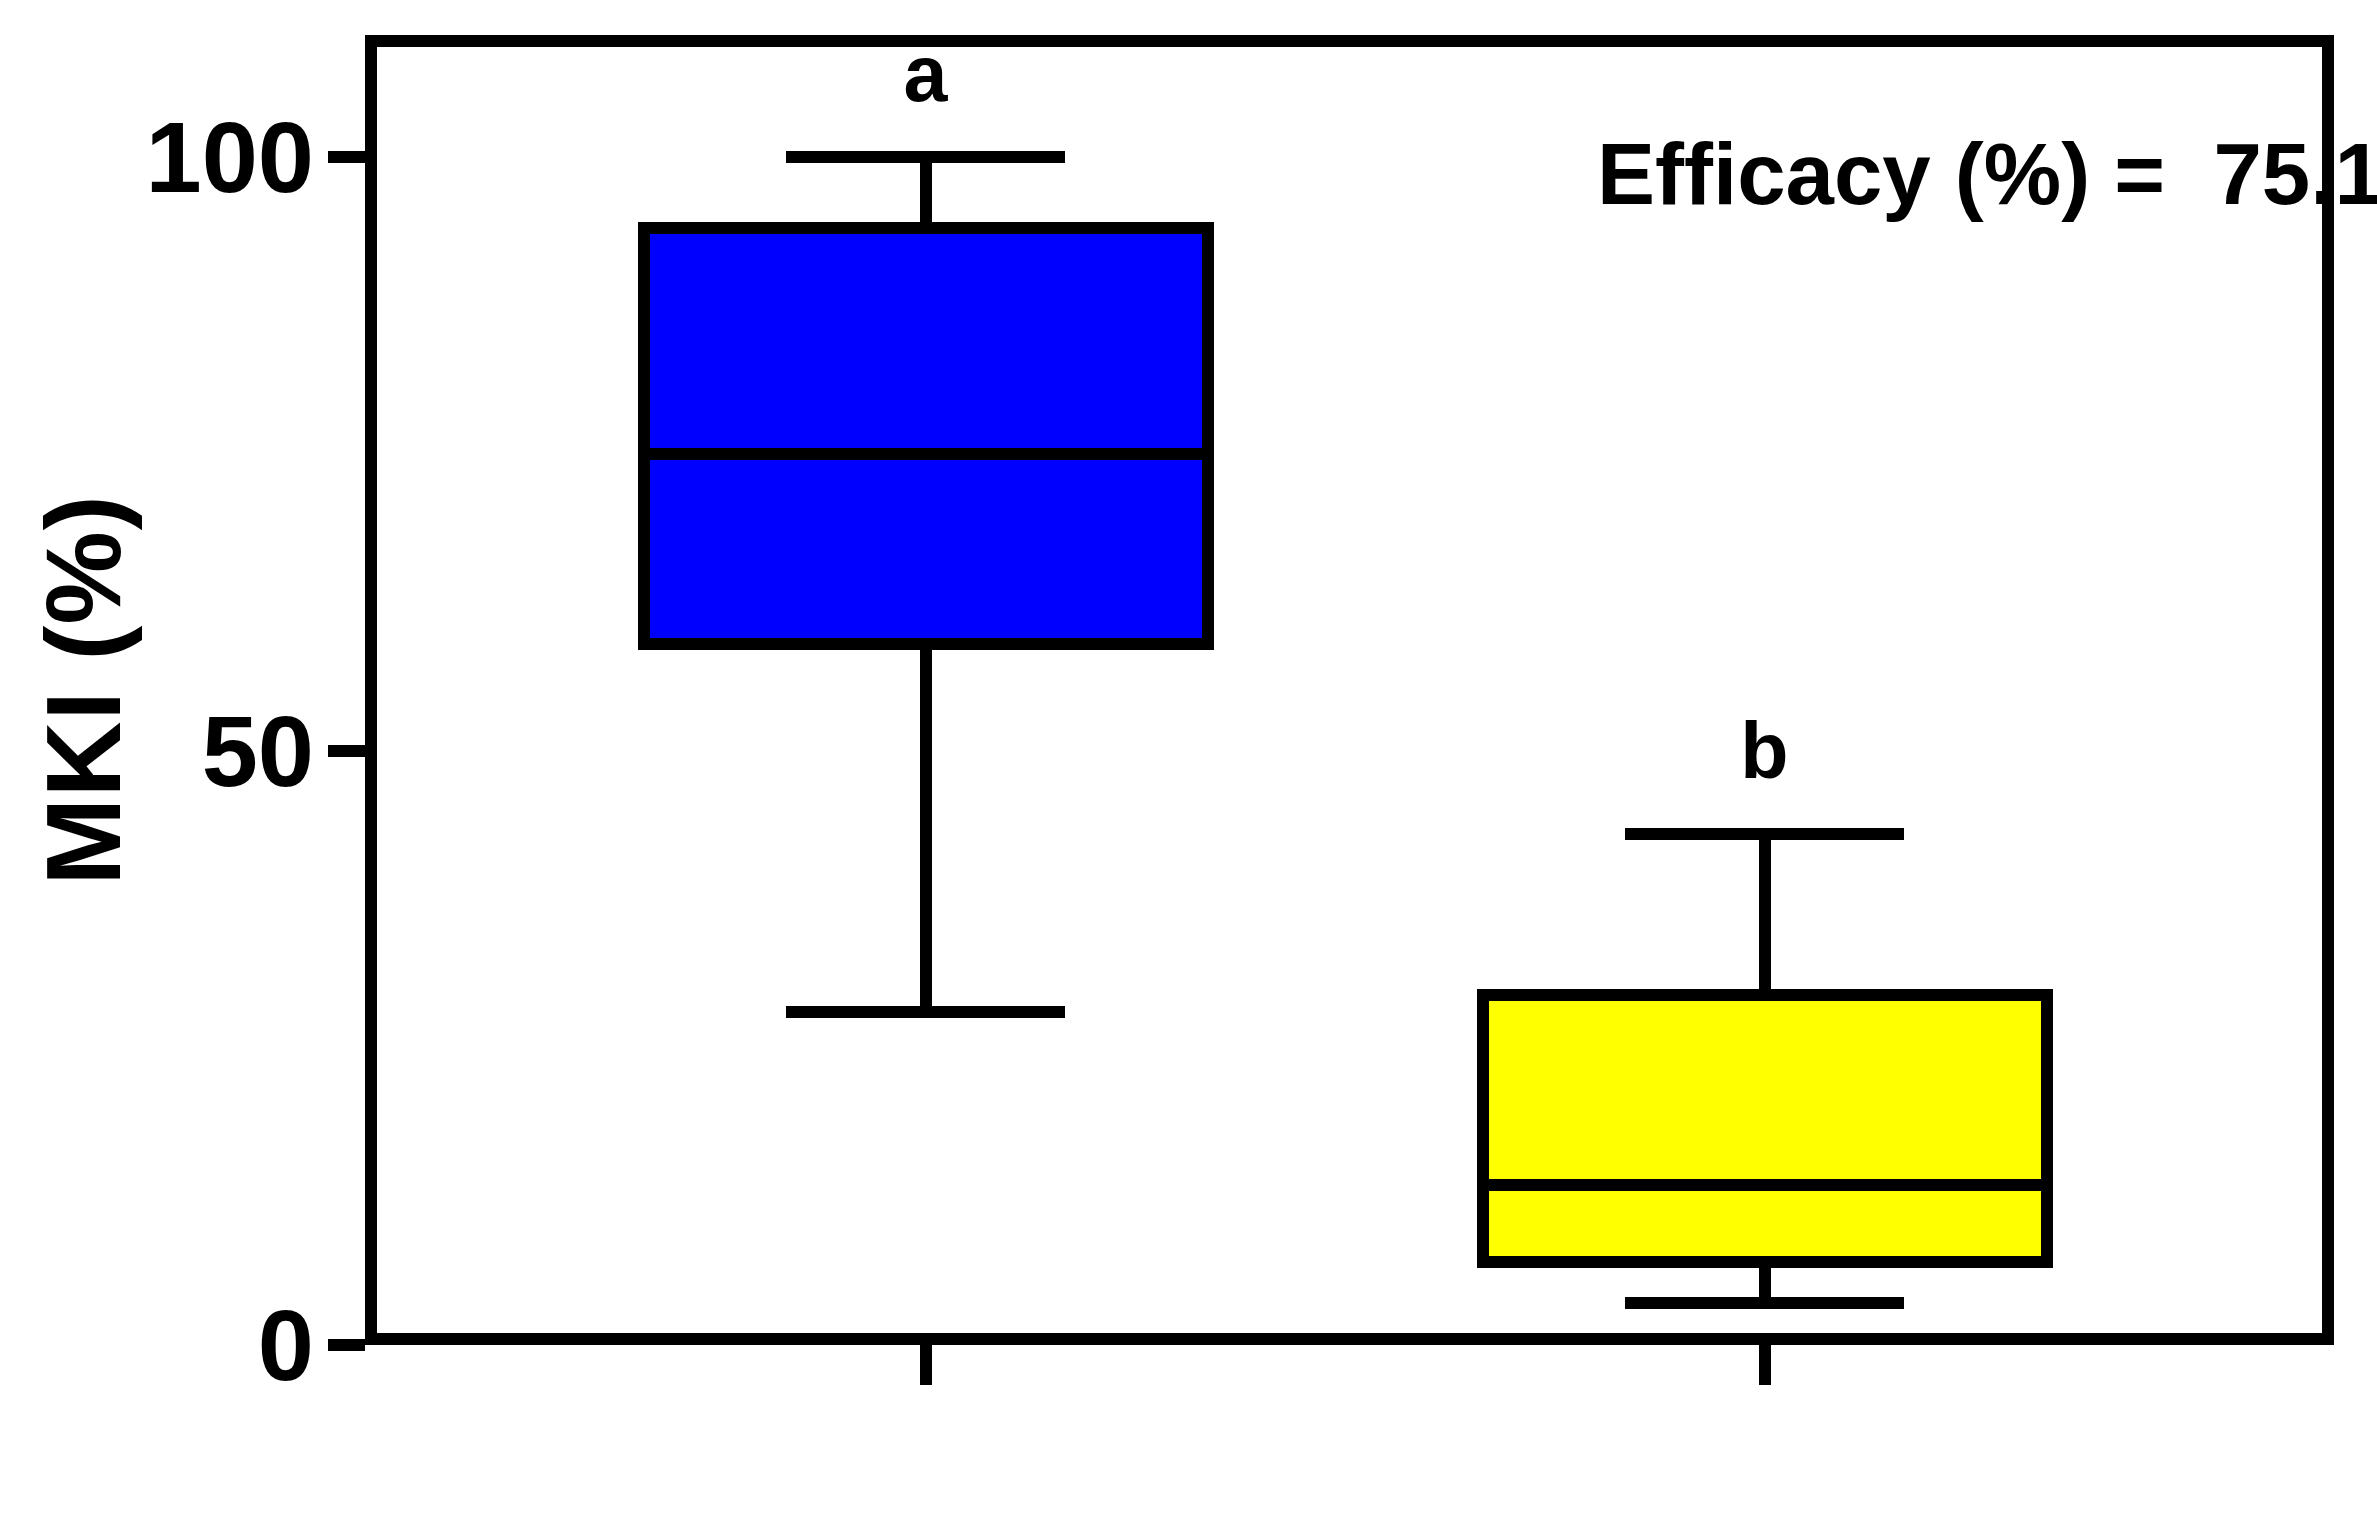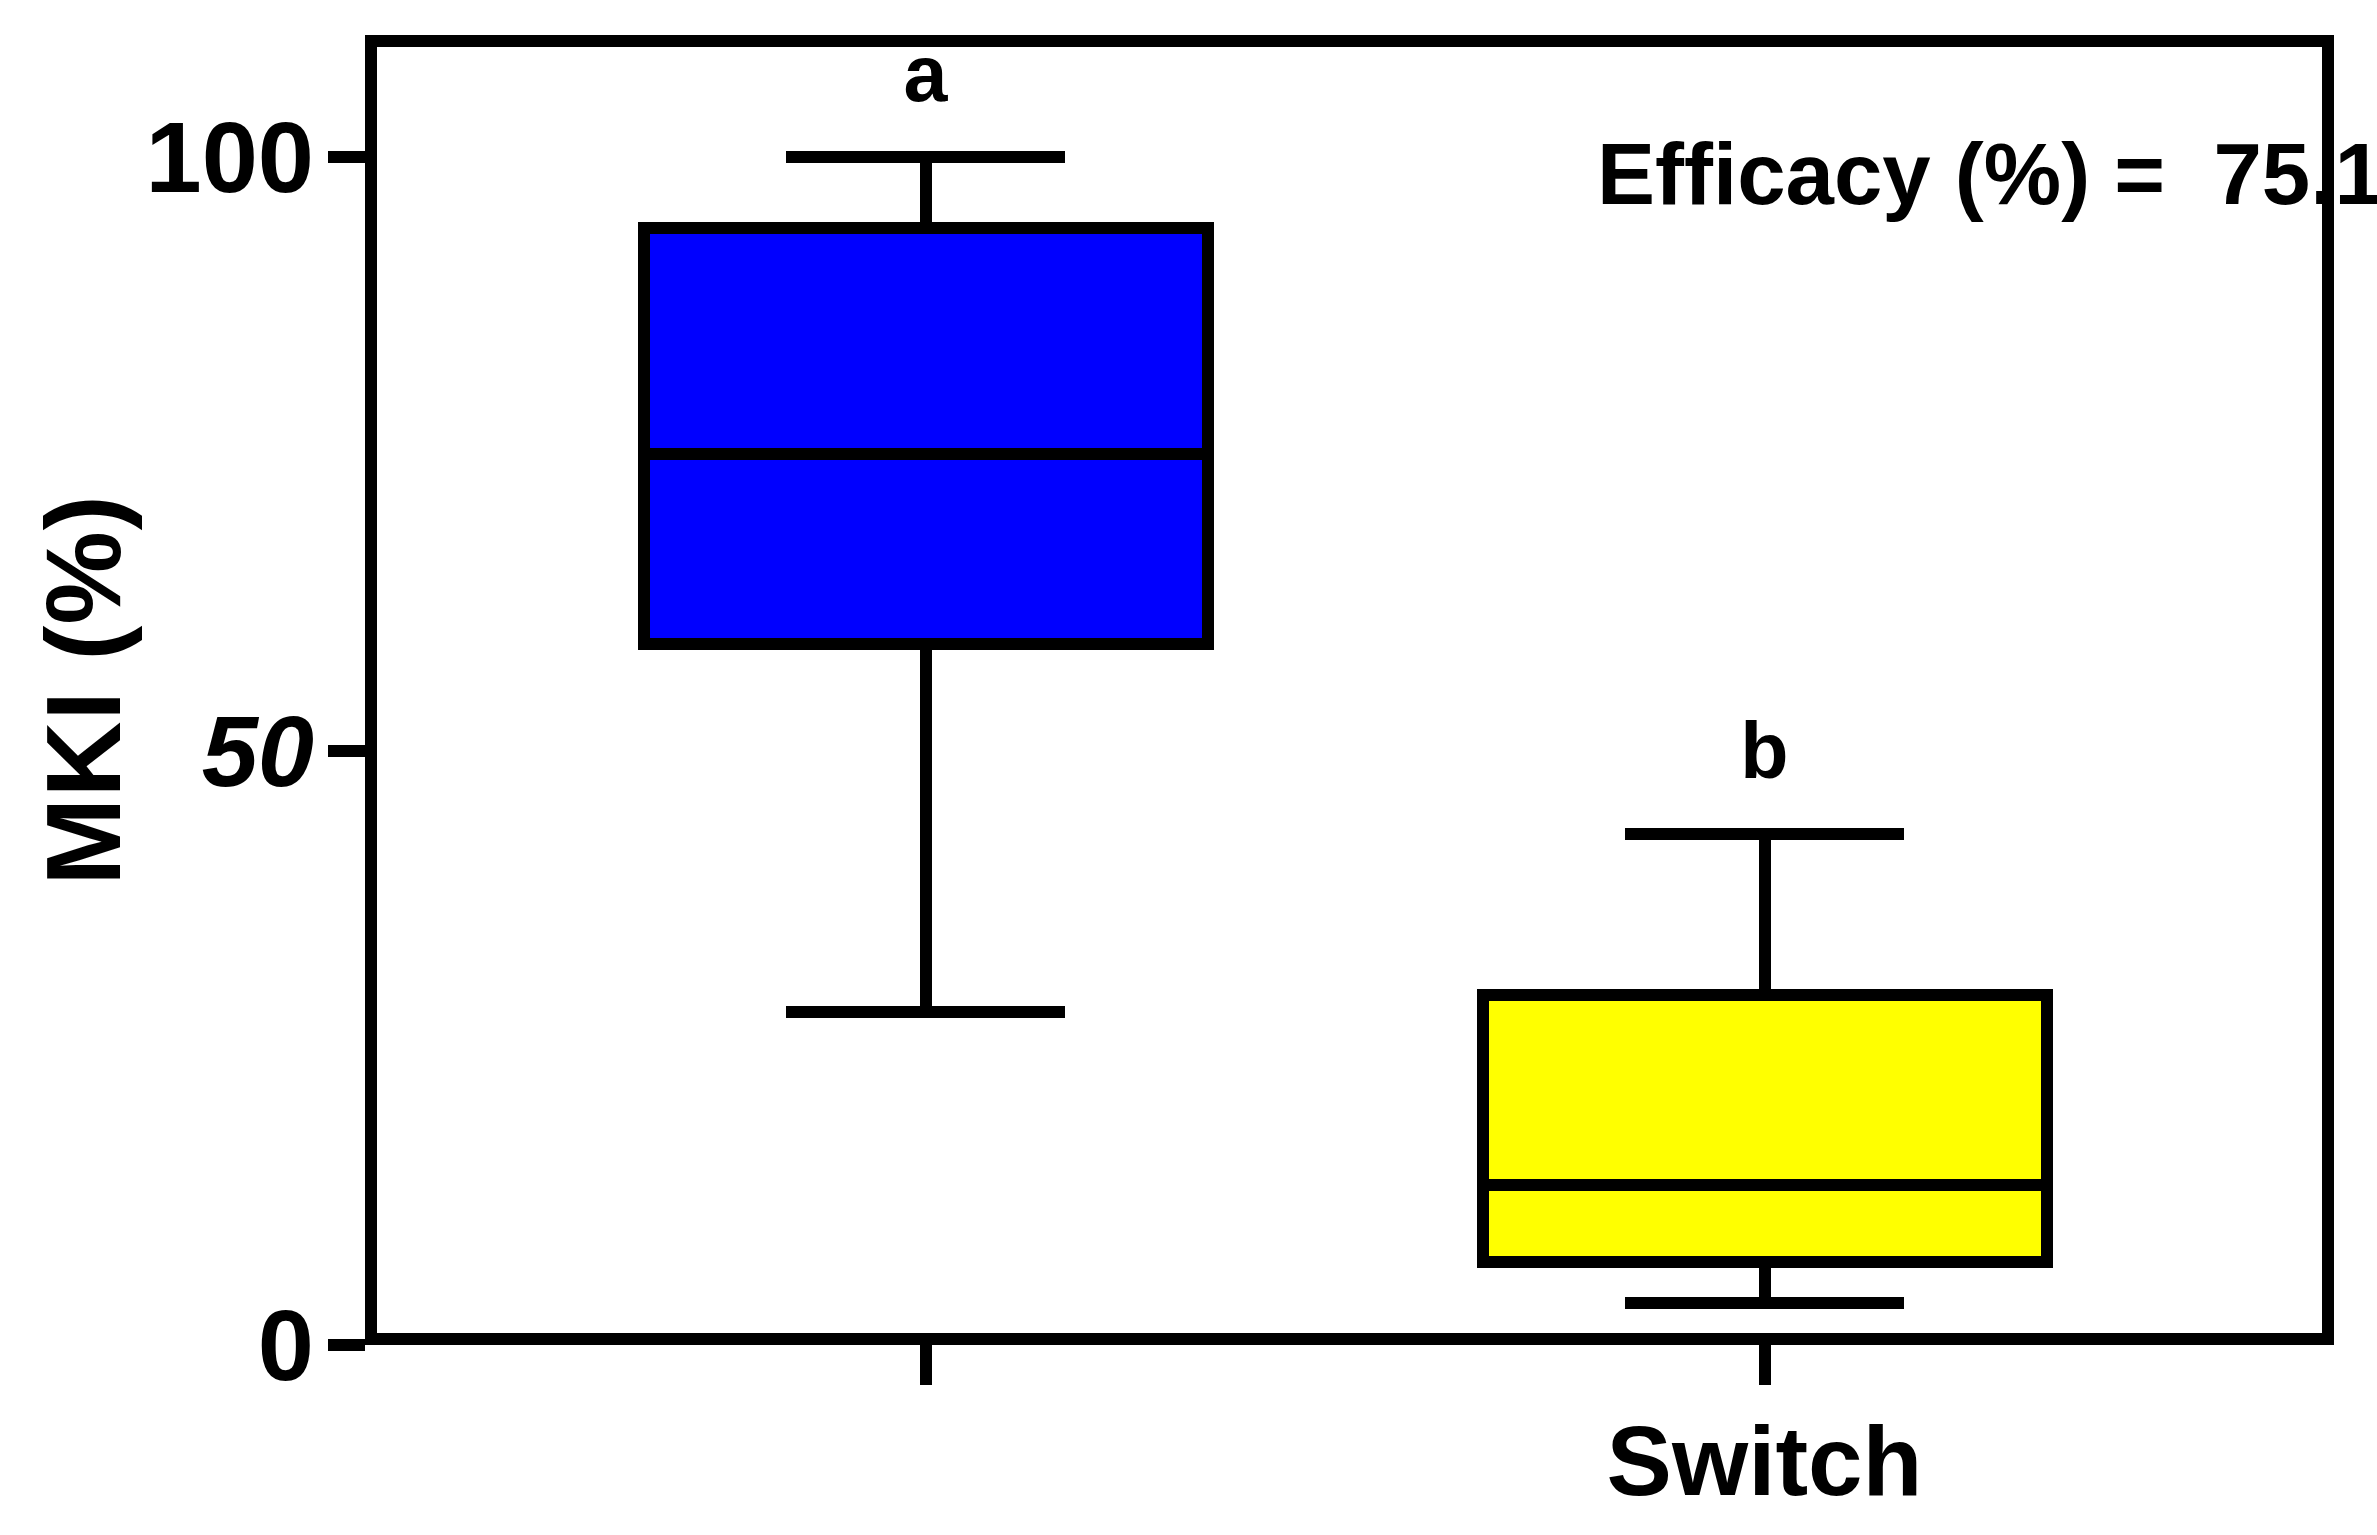--- a/index.html
+++ b/index.html
@@ -26,34 +26,33 @@
 <div class="plot-frame"></div>
 
 <div class="y-title">MKI (%)</div>
 
 <div class="efficacy">Efficacy (%) =  75.1</div>
 
 <div id="plot-layer" class="abs" style="left:0;top:0;width:2377px;height:1535px;">
     <div class="ytick-mark" style="left: 328px; top: 151px;"></div>
     <div class="ytick-label" style="top: 103px;">100</div>
     <div class="ytick-mark" style="left: 328px; top: 745px;"></div>
-    <div class="ytick-label" style="top: 697px; font-style: italic;">50</div>
+    <div class="ytick-label" style="top: 697px;">50</div>
     <div class="ytick-mark" style="left: 328px; top: 1339px;"></div>
     <div class="ytick-label" style="top: 1291px;">0</div>
     <div class="bp-line" style="left: 920px; top: 157px; width: 12.2px; height: 71px;"></div>
     <div class="bp-line" style="left: 786px; top: 151px; width: 279px; height: 12.2px;"></div>
     <div class="bp-line" style="left: 920px; top: 644px; width: 12.2px; height: 368px;"></div>
     <div class="bp-line" style="left: 786px; top: 1006px; width: 279px; height: 12.2px;"></div>
     <div class="bp-box" style="left: 638px; top: 222px; width: 576px; height: 428px; background: rgb(0, 0, 255);"></div>
     <div class="bp-line" style="left: 638px; top: 448px; width: 576px; height: 12.2px;"></div>
     <div class="sig-letter" style="left: 786px; top: 27px;">a</div>
     <div class="xtick-mark" style="left: 920px; top: 1345px;"></div>
     <div class="bp-line" style="left: 1759px; top: 834px; width: 12.2px; height: 160px;"></div>
     <div class="bp-line" style="left: 1625px; top: 828px; width: 279px; height: 12.2px;"></div>
     <div class="bp-line" style="left: 1759px; top: 1262px; width: 12.2px; height: 42px;"></div>
     <div class="bp-line" style="left: 1625px; top: 1297px; width: 279px; height: 12.2px;"></div>
     <div class="bp-box" style="left: 1477px; top: 989px; width: 576px; height: 279px; background: rgb(255, 255, 0);"></div>
     <div class="bp-line" style="left: 1477px; top: 1179px; width: 576px; height: 12.2px;"></div>
     <div class="sig-letter" style="left: 1625px; top: 704px;">b</div>
     <div class="xtick-mark" style="left: 1759px; top: 1345px;"></div>
-    <div class="xlabel" style="left: 1459px; top: 1404px;">Switch</div>
   </div>
 
 
 </body></html>

